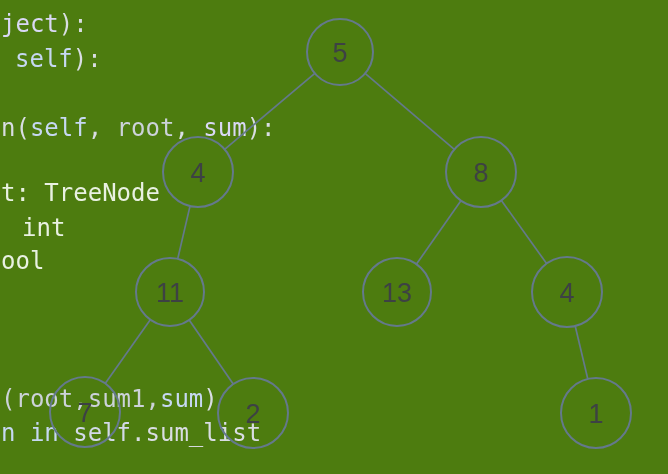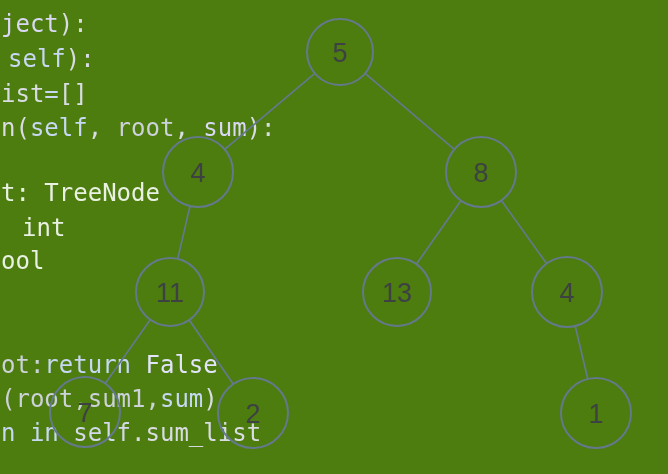--- a/index.html
+++ b/index.html
@@ -41,27 +41,25 @@
     font-size: 27px;
     text-anchor: middle;
   }
 </style>
 </head>
 <body>
 
 <div id="canvas">
   <div id="code-layer">
       <div class="code-line" style="left: 1px; top: 10px;"><span style="color: rgb(217, 216, 245);">ject</span><span style="color: rgb(217, 221, 227);">):</span></div>
-      <div class="code-line" style="left: 8px; top: 45px;"><span style="color: rgb(198, 216, 242);">self</span><span style="color: rgb(217, 221, 227);">):</span></div>
-      <div class="code-line" style="left: 1px; top: 80px;"><span style="color: rgb(217, 221, 227);">ist</span><span style="color: rgb(198, 216, 242);">=</span><span style="color: rgb(217, 221, 227);">[]</span></div>
+      <div class="code-line" style="left: 15px; top: 45px;"><span style="color: rgb(198, 216, 242);">self</span><span style="color: rgb(217, 221, 227);">):</span></div>
       <div class="code-line" style="left: 1px; top: 114px;"><span style="color: rgb(217, 221, 227);">n(</span><span style="color: rgb(198, 216, 242);">self</span><span style="color: rgb(217, 221, 227);">, </span><span style="color: rgb(204, 210, 217);">root</span><span style="color: rgb(217, 221, 227);">, </span><span style="color: rgb(217, 216, 245);">sum</span><span style="color: rgb(217, 221, 227);">):</span></div>
       <div class="code-line" style="left: 1px; top: 179px;"><span style="color: rgb(233, 241, 226); margin-top: 31px;">t: TreeNode</span></div>
       <div class="code-line" style="left: 22px; top: 214px;"><span style="color: rgb(233, 241, 226); margin-top: 44px;">int</span></div>
       <div class="code-line" style="left: 1px; top: 247px;"><span style="color: rgb(233, 241, 226); margin-top: 44px;">ool</span></div>
-      <div class="code-line" style="left: 1px; top: 351px;"><span style="color: rgb(204, 210, 217);">ot:</span><span style="color: rgb(198, 216, 242);">return</span><span style="color: rgb(226, 228, 250);"> False</span></div>
       <div class="code-line" style="left: 1px; top: 385px;"><span style="color: rgb(204, 210, 217);">(root,sum1,</span><span style="color: rgb(198, 216, 242);">sum</span><span style="color: rgb(217, 221, 227);">)</span></div>
       <div class="code-line" style="left: 1px; top: 419px;"><span style="color: rgb(198, 216, 242);">n in</span><span style="color: rgb(217, 221, 227);"> </span><span style="color: rgb(210, 217, 232);">self</span><span style="color: rgb(217, 221, 227);">.sum_list</span></div>
     </div>
   <svg id="tree-svg" width="668" height="474" viewBox="0 0 668 474">
       <line x1="314.8" y1="73.3" x2="224.7" y2="149.4" stroke="#64798c" stroke-width="1.7"></line>
       <line x1="365.1" y1="73.4" x2="454.3" y2="149.3" stroke="#64798c" stroke-width="1.7"></line>
       <line x1="190.0" y1="206.1" x2="177.7" y2="258.9" stroke="#64798c" stroke-width="1.7"></line>
       <line x1="150.3" y1="319.7" x2="105.2" y2="383.4" stroke="#64798c" stroke-width="1.7"></line>
       <line x1="189.2" y1="320.0" x2="233.2" y2="384.1" stroke="#64798c" stroke-width="1.7"></line>
       <line x1="460.9" y1="200.7" x2="416.5" y2="264.1" stroke="#64798c" stroke-width="1.7"></line>

